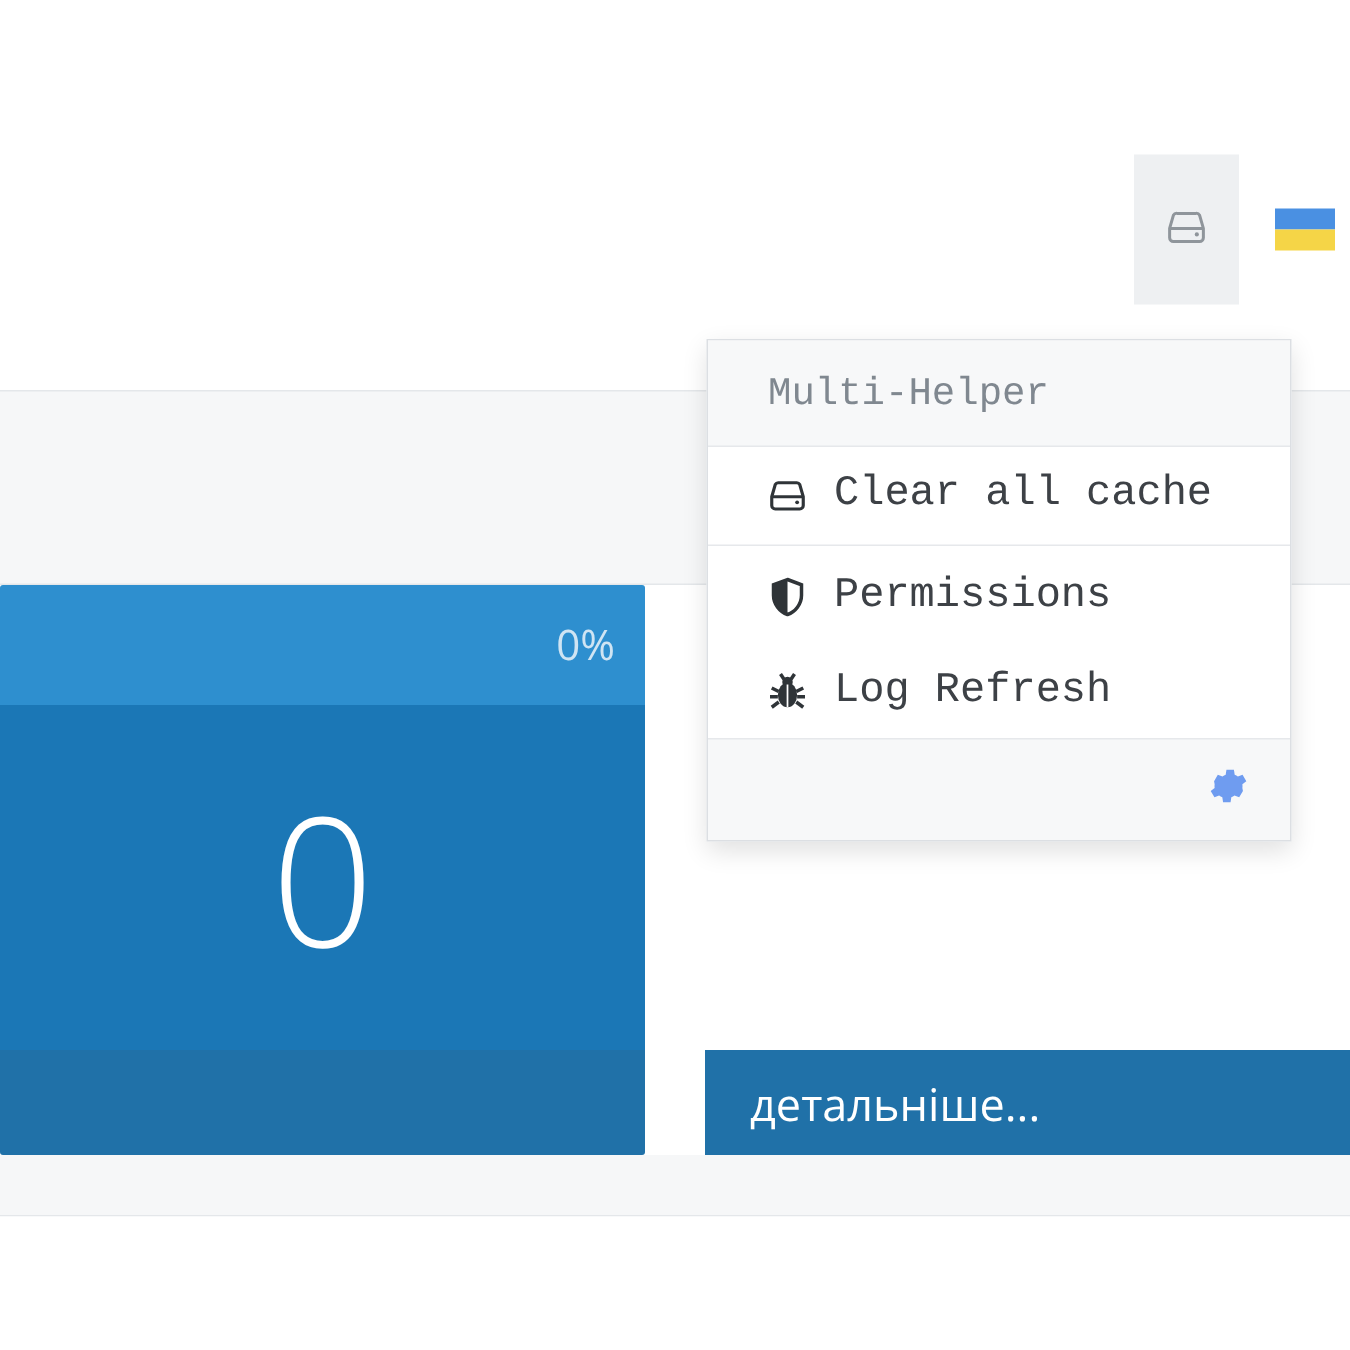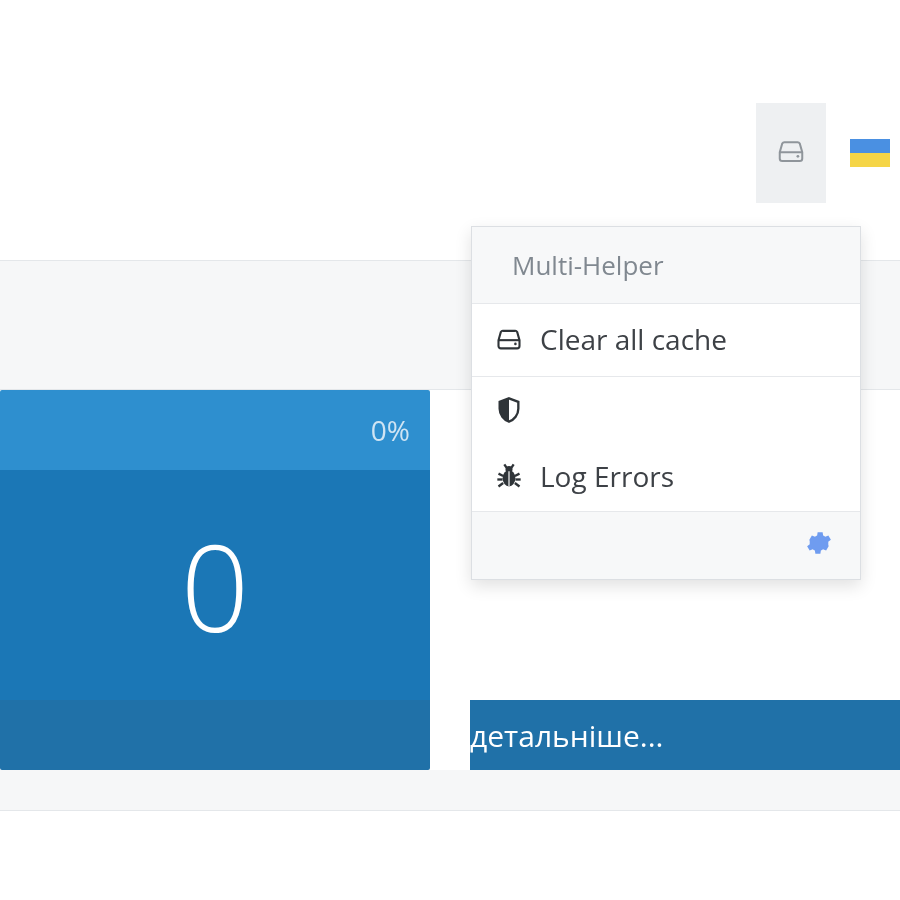--- a/index.html
+++ b/index.html
@@ -104,20 +104,21 @@
     display: flex;
     flex-direction: column;
   }
   .card2 .card-foot {
     margin-top: auto;
     height: 70px;
     background: #2071a8;
     color: #ffffff;
     display: flex;
     align-items: center;
+    padding-left: 30px;
     font-size: 30px;
   }
 
   .bottom-spacer {
     height: 40px;
     background: #f6f7f8;
   }
   .bottom-line {
     height: 1px;
     background: #e4e7ea;
@@ -127,33 +128,34 @@
   
   .dropdown {
     position: absolute;
     left: 471px;
     top: 226px;
     width: 390px;
     background: #ffffff;
     border: 1px solid #dcdfe3;
     box-shadow: 0 6px 16px rgba(0,0,0,0.12);
     z-index: 10;
+    font-family: Liberation Mono, monospace;
   }
   .dropdown-header {
     padding: 20px 28px 20px 40px;
     background: #f7f8f9;
     border-bottom: 1px solid #e6e8eb;
     color: #808890;
     font-size: 26px;
   }
   .dropdown-item {
     display: flex;
     align-items: center;
     gap: 16px;
-    padding: 16px 22px;
+    padding: 16px 38px;
     font-size: 28px;
     color: #3d4146;
     cursor: pointer;
   }
   .dropdown-item .ico {
     width: 30px;
     height: 30px;
     display: inline-flex;
     align-items: center;
     justify-content: center;
@@ -236,40 +238,41 @@
 
   <div class="dropdown-sep"></div>
 
   <div class="dropdown-item">
     <span class="ico">
       <svg viewBox="0 0 24 24">
           <path d="M12 2 L20 5 V11 C20 16 16.5 20.5 12 22 C7.5 20.5 4 16 4 11 V5 Z" fill="none" stroke="#2f3438" stroke-width="2"></path>
           <path d="M12 2 L12 22 C7.5 20.5 4 16 4 11 V5 Z" fill="#2f3438"></path>
         </svg>
     </span>
+    <span>Permissions</span>
   </div>
 
 
   <div class="dropdown-item">
     <span class="ico">
       <svg viewBox="0 0 24 24">
           <ellipse cx="12" cy="14" rx="5.5" ry="7" fill="#2f3438"></ellipse>
           <circle cx="12" cy="6.5" r="3" fill="#2f3438"></circle>
           <line x1="12" y1="8" x2="12" y2="21" stroke="#fff" stroke-width="1"></line>
           <line x1="3" y1="10" x2="7" y2="12" stroke="#2f3438" stroke-width="2"></line>
           <line x1="21" y1="10" x2="17" y2="12" stroke="#2f3438" stroke-width="2"></line>
           <line x1="2" y1="15" x2="6.5" y2="15" stroke="#2f3438" stroke-width="2"></line>
           <line x1="22" y1="15" x2="17.5" y2="15" stroke="#2f3438" stroke-width="2"></line>
           <line x1="3" y1="21" x2="7" y2="18" stroke="#2f3438" stroke-width="2"></line>
           <line x1="21" y1="21" x2="17" y2="18" stroke="#2f3438" stroke-width="2"></line>
           <line x1="8" y1="2" x2="10" y2="5" stroke="#2f3438" stroke-width="2"></line>
           <line x1="16" y1="2" x2="14" y2="5" stroke="#2f3438" stroke-width="2"></line>
         </svg>
     </span>
-    <span>Log Errors</span>
+    <span>Log Refresh</span>
   </div>
 
   <div class="dropdown-footer">
     <span class="gear">
       <span>
         <svg viewBox="0 0 24 24">
             <path d="M12 8 a4 4 0 1 0 0.001 0 Z M19.4 13 a7.5 7.5 0 0 0 0-2 l2.1-1.6-2-3.4-2.5 1a7.5 7.5 0 0 0-1.7-1l-.4-2.6h-4l-.4 2.6a7.5 7.5 0 0 0-1.7 1l-2.5-1-2 3.4L4.6 11a7.5 7.5 0 0 0 0 2l-2.1 1.6 2 3.4 2.5-1a7.5 7.5 0 0 0 1.7 1l.4 2.6h4l.4-2.6a7.5 7.5 0 0 0 1.7-1l2.5 1 2-3.4Z"></path>
           </svg>
       </span>
     </span>

